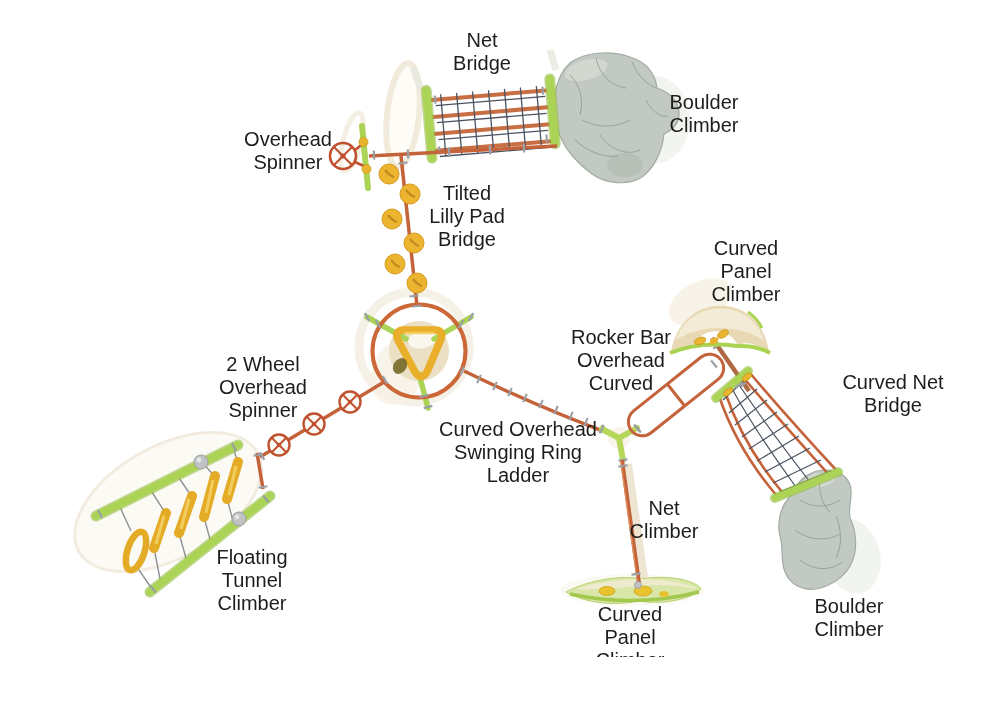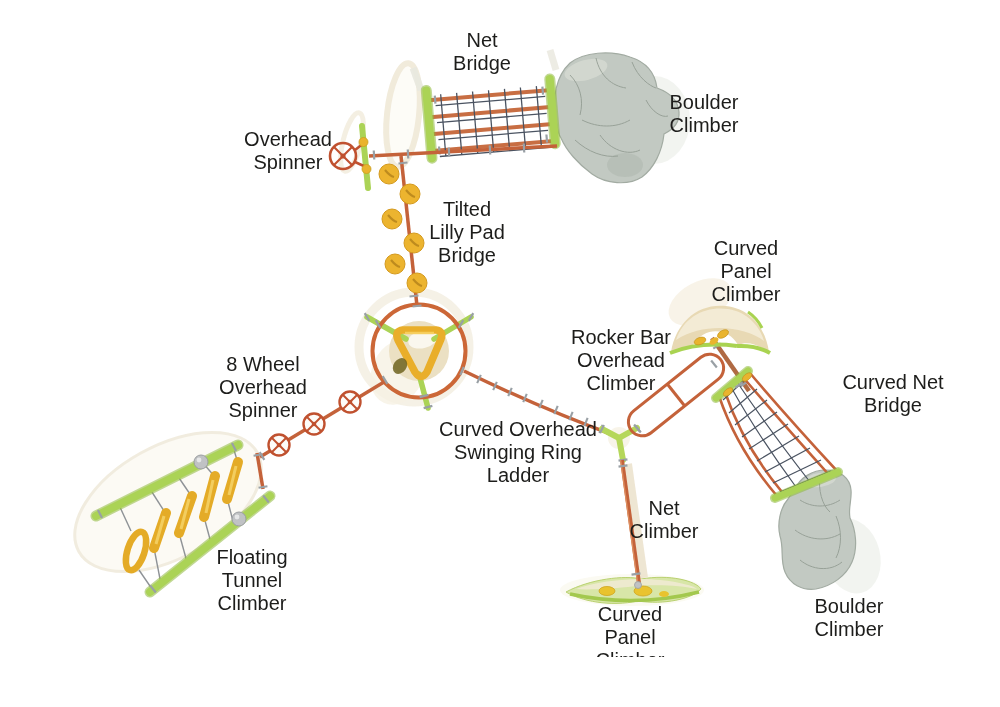--- a/index.html
+++ b/index.html
@@ -341,35 +341,35 @@
     <circle cx="638" cy="585" r="3.5" fill="#c0c2c4" stroke="#9b9ea1" stroke-width="0.8"></circle>
   </g>
 </svg>
 
   <div class="lbl" style="left:482px;top:52px">Net
 Bridge</div>
   <div class="lbl" style="left:704px;top:114px">Boulder
 Climber</div>
   <div class="lbl" style="left:288px;top:151px">Overhead
 Spinner</div>
-  <div class="lbl" style="left:467px;top:232px">Tilted
+  <div class="lbl" style="left:467px;top:216px">Tilted
 Lilly Pad
 Bridge</div>
-  <div class="lbl" style="left:263px;top:387px">8 Wheel
+  <div class="lbl" style="left:263px;top:387px">2 Wheel
 Overhead
 Spinner</div>
   <div class="lbl" style="left:518px;top:452px">Curved Overhead
 Swinging Ring
 Ladder</div>
   <div class="lbl" style="left:252px;top:580px">Floating
 Tunnel
 Climber</div>
   <div class="lbl" style="left:621px;top:360px">Rocker Bar
 Overhead
-Climber</div>
+Curved</div>
   <div class="lbl" style="left:746px;top:271px">Curved
 Panel
 Climber</div>
   <div class="lbl" style="left:893px;top:394px">Curved Net
 Bridge</div>
   <div class="lbl" style="left:664px;top:520px">Net
 Climber</div>
   <div class="lbl" style="left:630px;top:637px">Curved
 Panel
 Climber</div>

